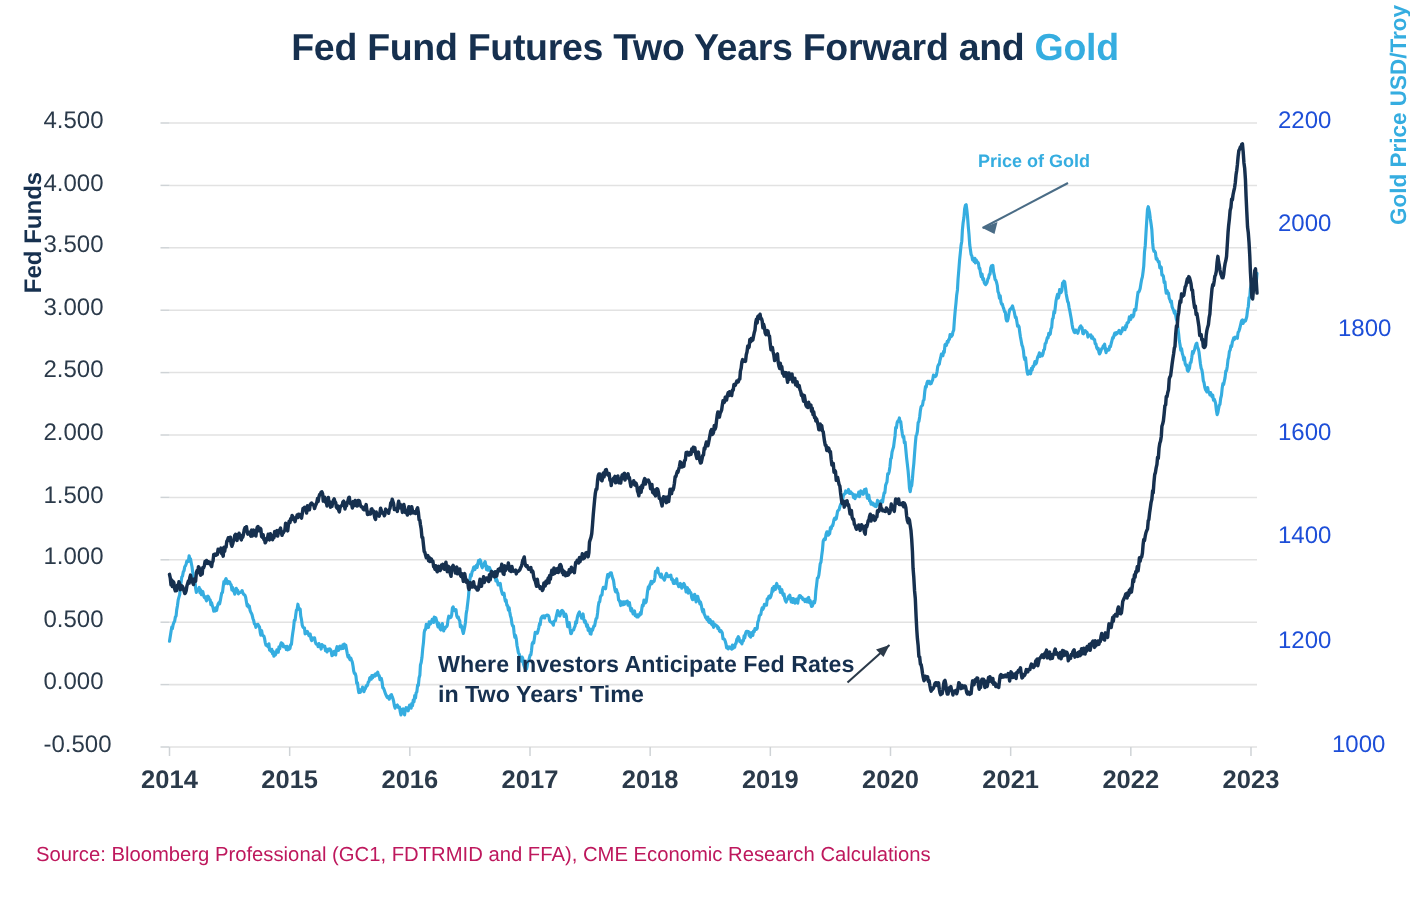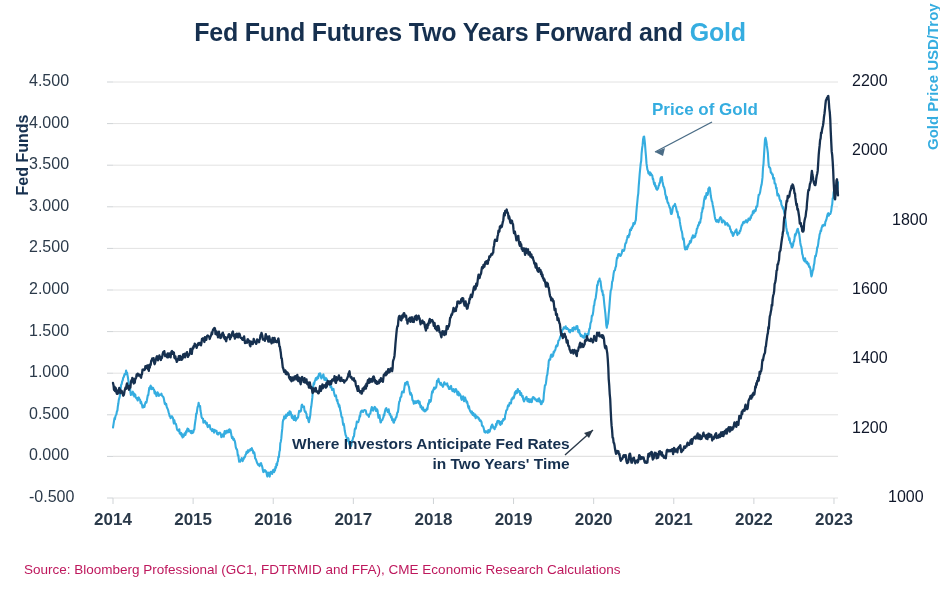--- a/index.html
+++ b/index.html
@@ -59,21 +59,21 @@
     position: absolute;
     font-size: 16px;
     color: #2b3a4a;
     text-align: left;
     width: 72px;
     white-space: nowrap;
   }
   .tick-right {
     position: absolute;
     font-size: 16px;
-    color: #0f172a;
+    color: #1d4ed8;
     text-align: left;
     width: 60px;
     white-space: nowrap;
   }
   .tick-x {
     position: absolute;
     font-size: 17px;
     color: #2b3a4a;
     text-align: center;
     width: 70px;
@@ -81,26 +81,25 @@
     font-weight: bold;
   }
   #annotation-fed {
     position: absolute;
     left: 292px; top: 434px;
     font-size: 15.5px;
     font-weight: bold;
     color: #16304f;
     line-height: 1.32;
     white-space: nowrap;
-    text-align: right;
   }
   #annotation-gold {
     position: absolute;
     left: 652px; top: 100px;
-    font-size: 17px;
+    font-size: 12px;
     font-weight: bold;
     color: #35ade0;
     white-space: nowrap;
   }
   #source-note {
     position: absolute;
     left: 24px; top: 562px;
     font-size: 13.5px;
     color: #be185d;
     white-space: nowrap;

